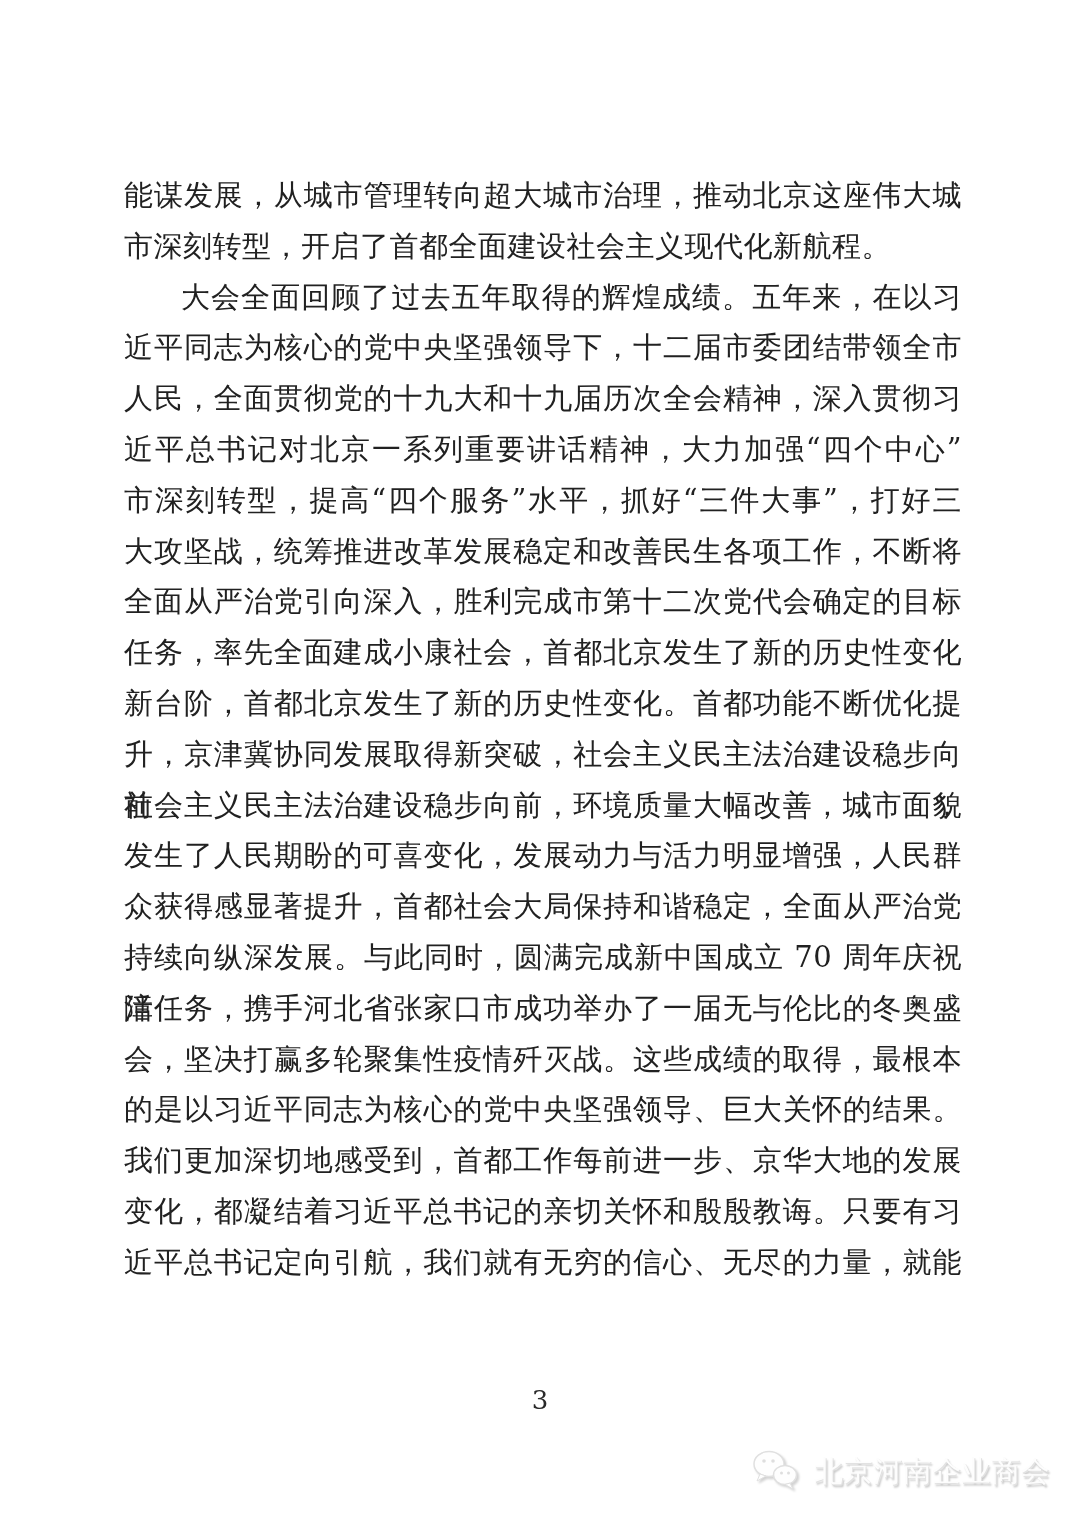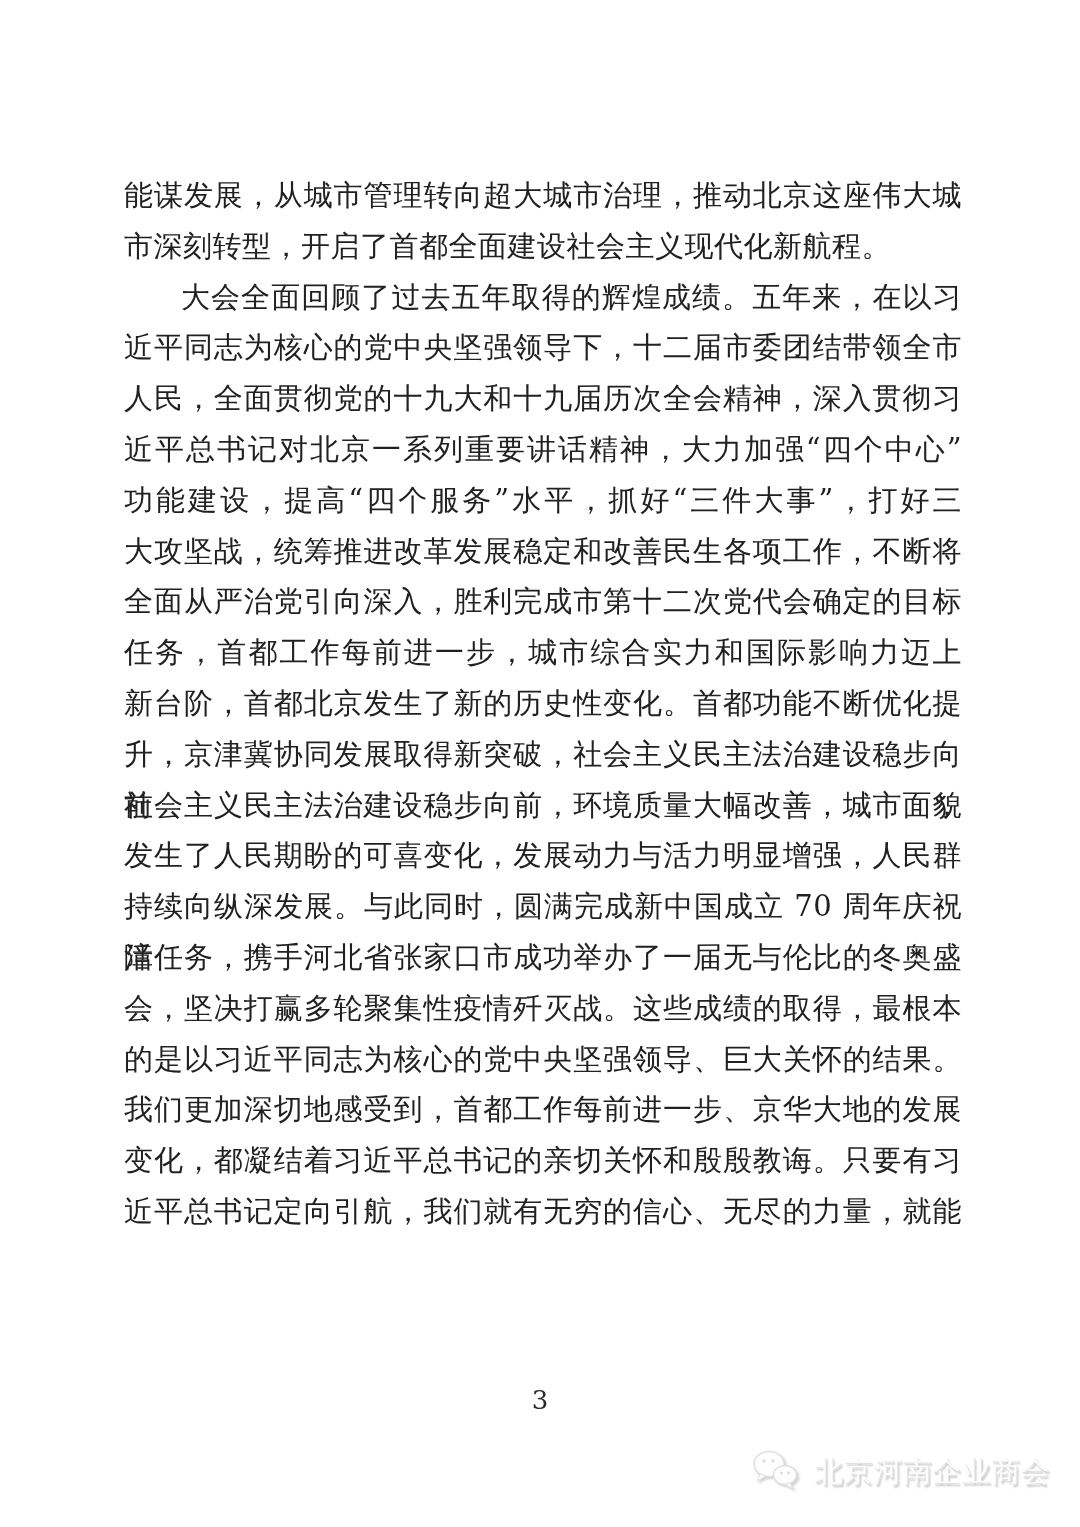--- a/index.html
+++ b/index.html
@@ -75,28 +75,29 @@
 
 <div class="page">
 
   <div class="text-block">
     <div class="line">能谋发展，从城市管理转向超大城市治理，推动北京这座伟大城</div>
     <div class="line para-end">市深刻转型，开启了首都全面建设社会主义现代化新航程。</div>
     <div class="line indent">大会全面回顾了过去五年取得的辉煌成绩。五年来，在以习</div>
     <div class="line">近平同志为核心的党中央坚强领导下，十二届市委团结带领全市</div>
     <div class="line">人民，全面贯彻党的十九大和十九届历次全会精神，深入贯彻习</div>
     <div class="line">近平总书记对北京一系列重要讲话精神，大力加强“四个中心”</div>
-    <div class="line">功能建设，提高“四个服务”水平，抓好“三件大事”，打好三</div>
+    <div class="line">市深刻转型，提高“四个服务”水平，抓好“三件大事”，打好三</div>
     <div class="line">大攻坚战，统筹推进改革发展稳定和改善民生各项工作，不断将</div>
     <div class="line">全面从严治党引向深入，胜利完成市第十二次党代会确定的目标</div>
-    <div class="line">任务，首都工作每前进一步，城市综合实力和国际影响力迈上</div>
+    <div class="line">任务，率先全面建成小康社会，首都北京发生了新的历史性变化</div>
     <div class="line">新台阶，首都北京发生了新的历史性变化。首都功能不断优化提</div>
     <div class="line">升，京津冀协同发展取得新突破，社会主义民主法治建设稳步向前，</div>
     <div class="line">社会主义民主法治建设稳步向前，环境质量大幅改善，城市面貌</div>
     <div class="line">发生了人民期盼的可喜变化，发展动力与活力明显增强，人民群</div>
+    <div class="line">众获得感显著提升，首都社会大局保持和谐稳定，全面从严治党</div>
     <div class="line">持续向纵深发展。与此同时，圆满完成新中国成立 70 周年庆祝活</div>
     <div class="line">障任务，携手河北省张家口市成功举办了一届无与伦比的冬奥盛</div>
     <div class="line">会，坚决打赢多轮聚集性疫情歼灭战。这些成绩的取得，最根本</div>
     <div class="line">的是以习近平同志为核心的党中央坚强领导、巨大关怀的结果。</div>
     <div class="line">我们更加深切地感受到，首都工作每前进一步、京华大地的发展</div>
     <div class="line">变化，都凝结着习近平总书记的亲切关怀和殷殷教诲。只要有习</div>
     <div class="line">近平总书记定向引航，我们就有无穷的信心、无尽的力量，就能</div>
   </div>
 
   <div class="page-number">3</div>

